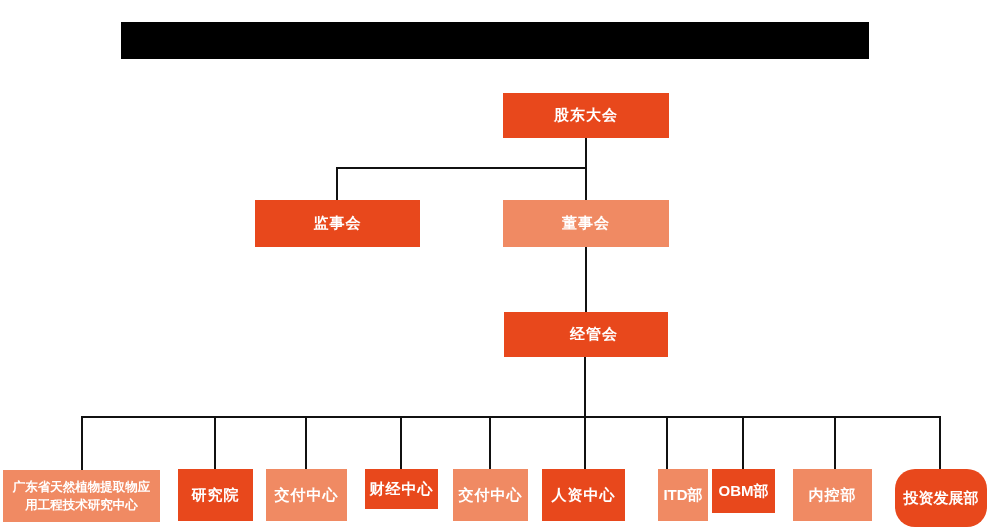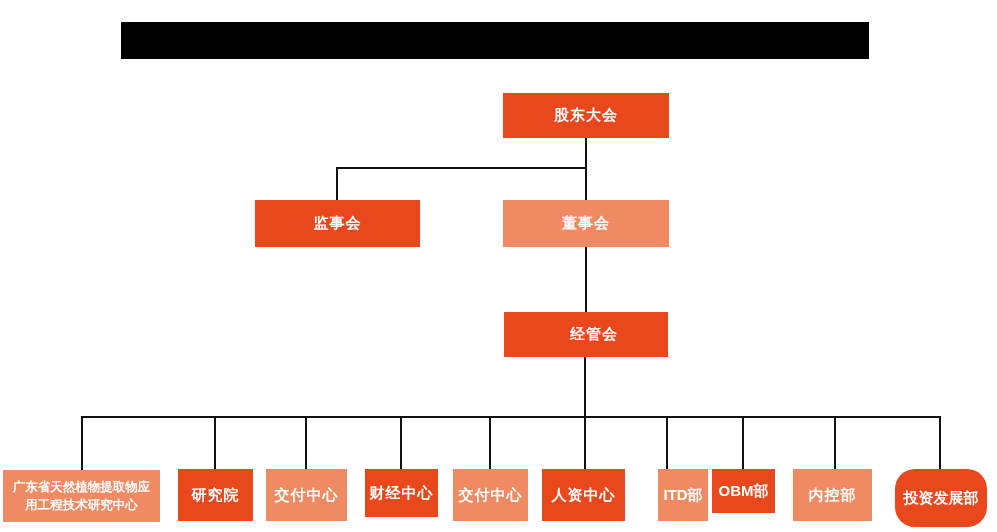--- a/index.html
+++ b/index.html
@@ -38,21 +38,21 @@
   .n-shareholders { left: 503px; top: 93px;  width: 166px; height: 45px; }
   .n-supervisory  { left: 255px; top: 200px; width: 165px; height: 47px; }
   .n-board        { left: 503px; top: 200px; width: 166px; height: 47px; }
   .n-management   { left: 504px; top: 312px; width: 164px; height: 45px; padding-left: 16px; }
 
   .d1  { left: 3px;   top: 470px; width: 157px; height: 52px;
          font-size: 12.5px; line-height: 1.45; letter-spacing: 0;
          padding: 10px 5px; }
   .d2  { left: 178px; top: 469px; width: 75px; height: 52px; }
   .d3  { left: 266px; top: 469px; width: 81px; height: 52px; }
-  .d4  { left: 365px; top: 469px; width: 73px; height: 48px; }
+  .d4  { left: 365px; top: 469px; width: 73px; height: 40px; }
   .d5  { left: 453px; top: 469px; width: 75px; height: 52px; }
   .d6  { left: 542px; top: 469px; width: 83px; height: 52px; }
   .d7  { left: 658px; top: 469px; width: 50px; height: 52px; letter-spacing: 0; }
   .d8  { left: 712px; top: 469px; width: 63px; height: 44px; letter-spacing: 0; }
   .d9  { left: 793px; top: 469px; width: 79px; height: 52px; }
   .d10 { left: 895px; top: 469px; width: 92px; height: 58px; letter-spacing: 0; border-radius: 20px; }
 
   .line { position: absolute; background: #111111; }
   .l-v-shareholders { left: 585px; top: 138px; width: 2px; height: 62px; }
   .l-h-branch       { left: 336px; top: 167px; width: 251px; height: 2px; }

